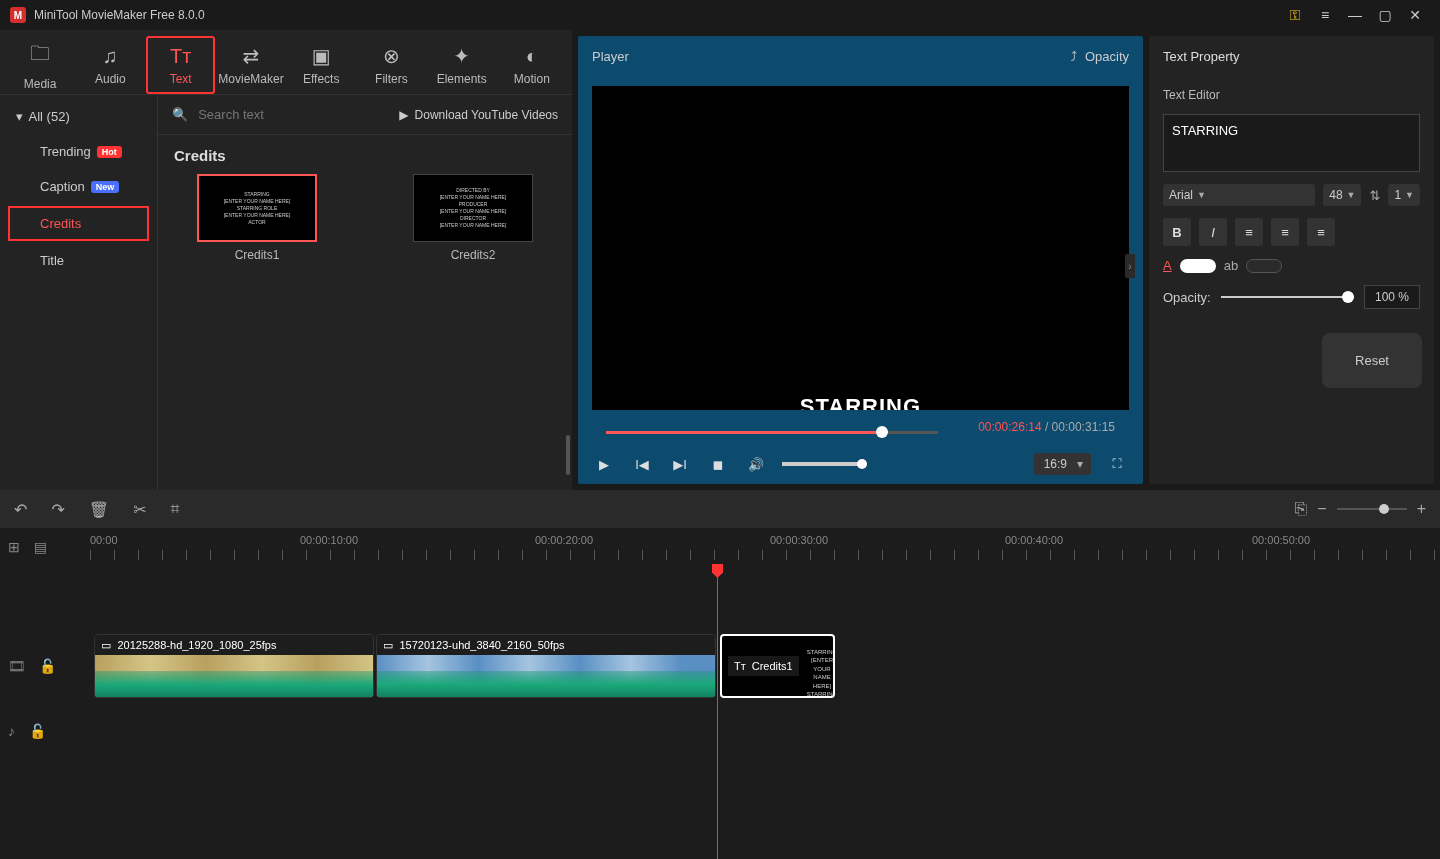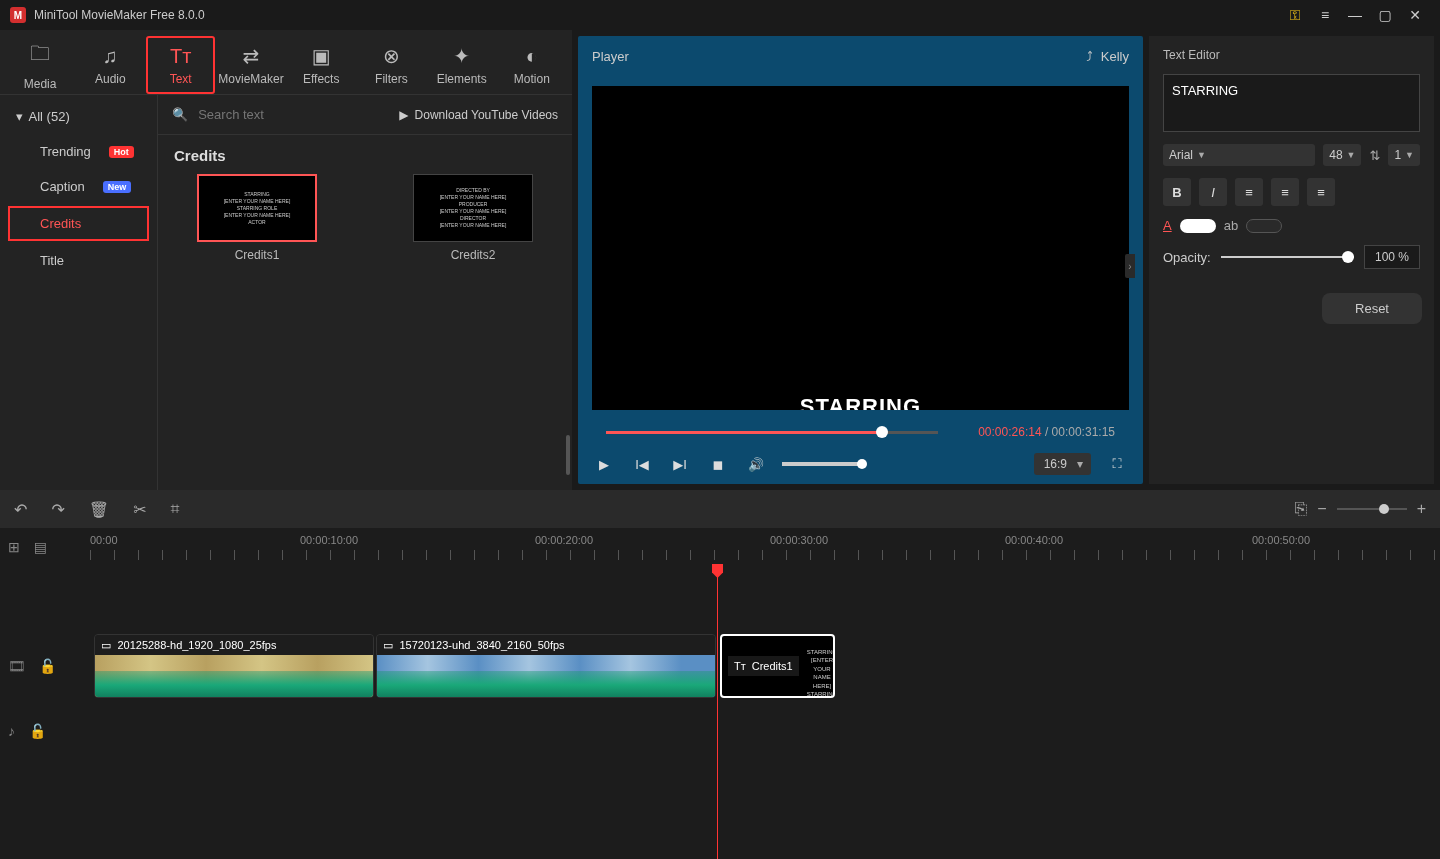--- a/index.html
+++ b/index.html
@@ -17,21 +17,21 @@
 .left-pane { width: 572px; display: flex; flex-direction: column; background: #232323; }
 .tabs { display: flex; padding: 6px 6px 0; gap: 2px; }
 .tab { width: 72px; height: 58px; display: flex; flex-direction: column; align-items: center; justify-content: center; gap: 4px; color: #bbb; cursor: pointer; border-radius: 3px; }
 .tab.active { color: #ff5555; border: 2px solid #ff3333; }
 .tab .ic { font-size: 20px; }
 .tab .lbl { font-size: 12px; }
 
 .left-body { display: flex; flex: 1; border-top: 1px solid #333; min-height: 0; }
 .sidebar { width: 158px; border-right: 1px solid #333; padding: 4px 0; }
 .sb-all { padding: 10px 16px; display: flex; align-items: center; gap: 6px; cursor: pointer; }
-.sb-item { padding: 10px 16px 10px 40px; display: flex; align-items: center; gap: 18px; cursor: pointer; font-size: 13px; }
+.sb-item { padding: 10px 16px 10px 40px; display: flex; align-items: center; gap: 6px; cursor: pointer; font-size: 13px; }
 .sb-item.active { color: #ff5555; }
 .sb-item.boxed { border: 2px solid #ff3333; margin: 2px 8px; padding: 8px 8px 8px 30px; }
 .badge { padding: 1px 5px; border-radius: 3px; font-size: 9px; font-weight: bold; color: #fff; }
 .badge-hot { background: #ff3333; }
 .badge-new { background: #4a6fff; }
 
 .content { flex: 1; display: flex; flex-direction: column; min-height: 0; }
 .content-head { height: 40px; display: flex; align-items: center; padding: 0 14px; gap: 10px; border-bottom: 1px solid #333; }
 .search-icon { color: #888; }
 .search-input { background: transparent; border: none; color: #5eead4; outline: none; flex: 1; font-size: 13px; }
@@ -79,21 +79,21 @@
 .sel .dn { font-size: 9px; color: #aaa; }
 .icnbtn { width: 28px; height: 28px; background: #333; border-radius: 3px; display: flex; align-items: center; justify-content: center; cursor: pointer; color: #ddd; font-size: 13px; }
 .color-swatch { width: 36px; height: 14px; border-radius: 7px; cursor: pointer; }
 .sw-white { background: #fff; }
 .sw-none { background: #2a2a2a; border: 1px solid #555; }
 .op-row { display: flex; align-items: center; gap: 10px; }
 .op-slider { flex: 1; height: 2px; background: #555; position: relative; }
 .op-fill { position: absolute; height: 2px; background: #ccc; left: 0; width: 100%; }
 .op-handle { position: absolute; right: 0; top: -5px; width: 12px; height: 12px; background: #fff; border-radius: 50%; }
 .op-val { background: #1a1a1a; border: 1px solid #444; padding: 4px 10px; font-size: 12px; }
-.reset-btn { margin-top: auto; margin: 12px; background: #333; border: none; color: #ccc; padding: 8px; cursor: pointer; border-radius: 8px; font-size: 13px; align-self: flex-end; width: 100px; }
+.reset-btn { margin-top: auto; margin: 12px; background: #333; border: none; color: #ccc; padding: 20px; cursor: pointer; border-radius: 8px; font-size: 13px; align-self: flex-end; width: 100px; }
 
 .timeline { height: 369px; background: #1c1c1c; display: flex; flex-direction: column; }
 .tl-toolbar { height: 38px; background: #2a2a2a; display: flex; align-items: center; padding: 0 14px; gap: 24px; }
 .tl-btn { cursor: pointer; color: #aaa; font-size: 16px; }
 .tl-zoom { margin-left: auto; display: flex; align-items: center; gap: 10px; }
 .zoom-slider { width: 70px; height: 2px; background: #555; position: relative; }
 .zoom-handle { position: absolute; width: 10px; height: 10px; background: #ccc; border-radius: 50%; top: -4px; }
 .tl-ruler { height: 38px; display: flex; align-items: center; padding-left: 90px; position: relative; }
 .tl-ruler-lbl { position: absolute; font-size: 11px; color: #888; top: 6px; }
 .tl-ticks { position: absolute; left: 90px; right: 0; bottom: 6px; height: 10px; background: repeating-linear-gradient(to right, #555 0 1px, transparent 1px 24px); }
@@ -220,27 +220,27 @@
         </div>
       </div>
     </div>
   </div>
 
   <div class="player-pane">
     <div class="player-head">
       <span>Player</span>
       <div class="export-btn">
           <span>⤴</span>
-          <span>Kelly</span>
+          <span>Opacity</span>
         </div>
     </div>
     <div class="video-stage">
       <div class="video-text">STARRING</div>
     </div>
-    <div style="display:flex;align-items:center;margin:0 14px;gap:12px">
+    <div style="display:flex;margin:0 14px;gap:12px">
       <div class="scrubber" style="flex:1">
         <div class="scrub-track"></div>
         <div class="scrub-fill" style="width:83%"></div>
         <div class="scrub-handle" style="left:83%"></div>
       </div>
       <div class="timelabels"><span class="tc-cur">00:00:26:14</span><span class="tc-sep"> / </span><span class="tc-dur">00:00:31:15</span></div>
     </div>
     <div class="controls">
       <div class="ctrl-btn">▶</div>
       <div class="ctrl-btn">I◀</div>
@@ -250,20 +250,21 @@
       <div class="vol-slider">
           <div class="vol-fill" style="width:100%"></div>
           <div class="vol-handle" style="left:100%"></div>
         </div>
       <div class="ar-select"><span>16:9</span></div>
       <div class="ctrl-btn fs-btn">⛶</div>
     </div>
   </div>
 
   <div class="right-pane">
+    <div class="rp-head">Text Property</div>
     <div class="rp-body">
       <div class="rp-label">Text Editor</div>
       <textarea class="text-area" style="">STARRING</textarea>
       <div class="row">
         <div class="sel" style="flex:1">
             <span>Arial</span>
             <span class="dn">▼</span>
           </div>
         <div class="sel">
             <span>48</span>

